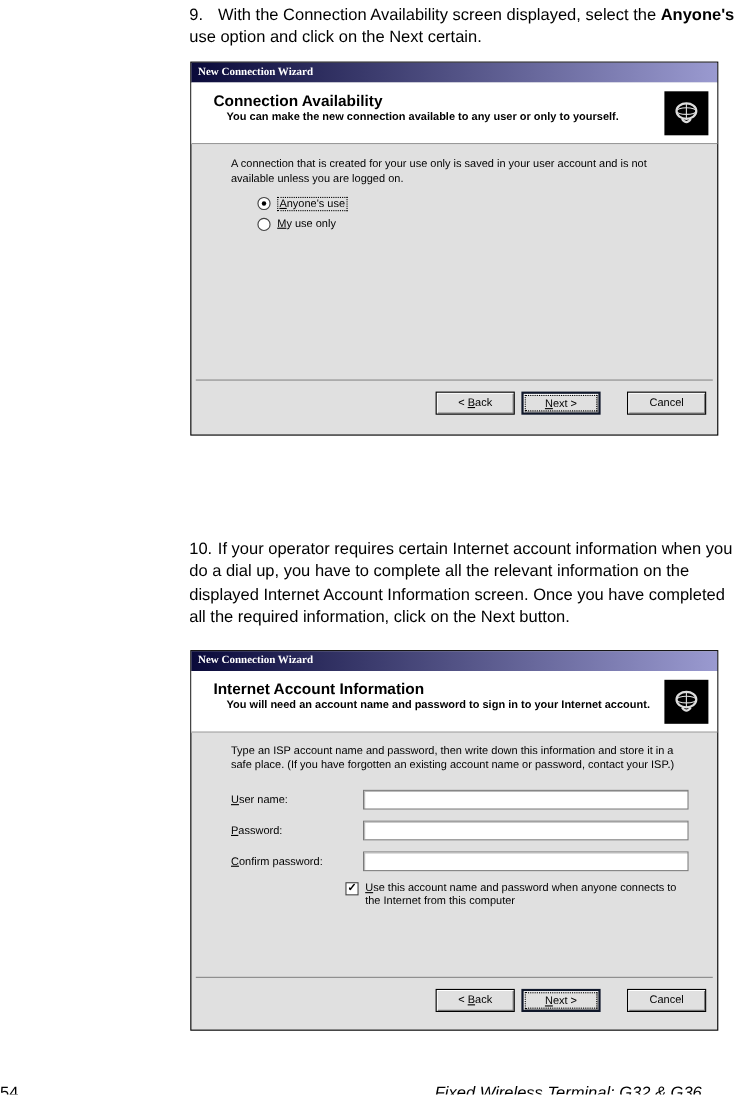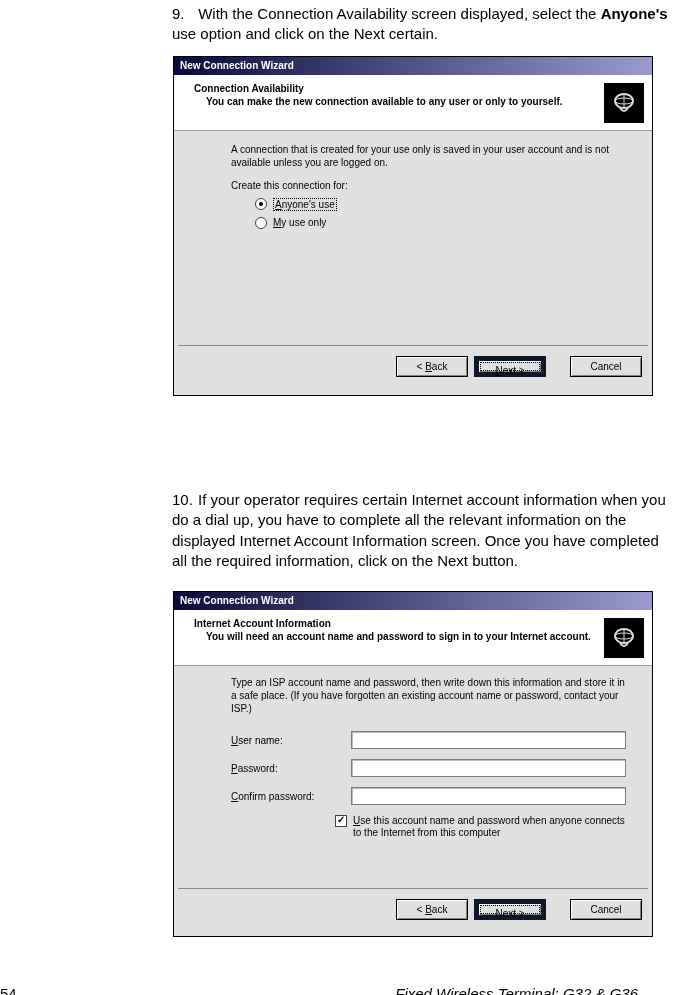--- a/index.html
+++ b/index.html
@@ -37,32 +37,32 @@
   .wiz-1 { left: 173px; top: 56px; height: 340px; }
   .wiz-2 { left: 173px; top: 591px; height: 346px; }
 
   .titlebar {
     height: 18px;
     background: linear-gradient(to right, #0a0a3a, #9a9ad0);
     color: #fff;
     font-size: 10px;
     font-weight: bold;
     padding: 3px 6px 0 6px;
-    font-family: Liberation Sans, sans-serif;
+    font-family: Liberation Serif, serif;
   }
   .header-area {
     background: #fff;
     border-bottom: 1px solid #999;
     padding: 8px 12px 8px 20px;
     position: relative;
     height: 56px;
   }
   .header-title {
     font-weight: bold;
-    font-size: 10px;
+    font-size: 14px;
     font-family: Tahoma, Arial, sans-serif;
   }
   .header-sub {
     font-size: 10px;
     font-family: Tahoma, Arial, sans-serif;
     margin-left: 12px;
     margin-top: 2px;
     color: #000;
     font-weight: bold;
   }
@@ -77,21 +77,20 @@
     align-items: center;
     justify-content: center;
     overflow: hidden;
   }
 
   .body-area {
     padding: 12px 26px 6px 36px;
     font-size: 10px;
     font-family: Tahoma, Arial, sans-serif;
     color: #000;
-    margin-left: 21px;
   }
   .body-area p { margin: 0 0 10px 0; line-height: 1.3; }
   .radio-row, .check-row {
     display: flex;
     align-items: flex-start;
     margin-bottom: 6px;
     margin-left: 24px;
   }
   .radio-input, .check-input {
     width: 12px;
@@ -169,21 +168,21 @@
     font-size: 10px;
     font-family: Tahoma, Arial, sans-serif;
     background: #e0e0e0;
     border: 1px solid #000;
     box-shadow: inset 1px 1px 0 #fff, inset -1px -1px 0 #808080;
     text-align: center;
     line-height: 19px;
     position: relative;
   }
   .win-btn.default {
-    border: 5px solid #0f172a;
+    border: 2px solid #0f172a;
   }
   .win-btn.default::after {
     content: "";
     position: absolute;
     inset: 1px;
     border: 1px dotted #000;
     pointer-events: none;
   }
   .gap-small { width: 12px; }
 
@@ -215,21 +214,20 @@
         <svg width="32" height="32" viewBox="0 0 32 32">
           <ellipse cx="16" cy="14" rx="9" ry="7" fill="none" stroke="#ddd" stroke-width="2"></ellipse>
           <ellipse cx="16" cy="14" rx="9" ry="3" fill="none" stroke="#ddd" stroke-width="1"></ellipse>
           <path d="M16 7 v14" fill="none" stroke="#ddd" stroke-width="1"></path>
           <path d="M12 21 q4 6 8 0" fill="none" stroke="#ddd" stroke-width="2"></path>
         </svg>
       </div>
     </div>
     <div class="body-area" style="height:214px;">
       <p>A connection that is created for your use only is saved in your user account and is not available unless you are logged on.</p>
-      <p style="margin-bottom:6px;">Create this connection for:</p>
       <div class="radio-row">
         <div class="radio-input checked"></div>
         <span class="dotted-sel"><span class="underline-key">A</span><span>nyone's use</span></span>
       </div>
       <div class="radio-row">
         <div class="radio-input"></div>
         <span><span class="underline-key">M</span><span>y use only</span></span>
       </div>
     </div>
     <div class="divider"></div>

